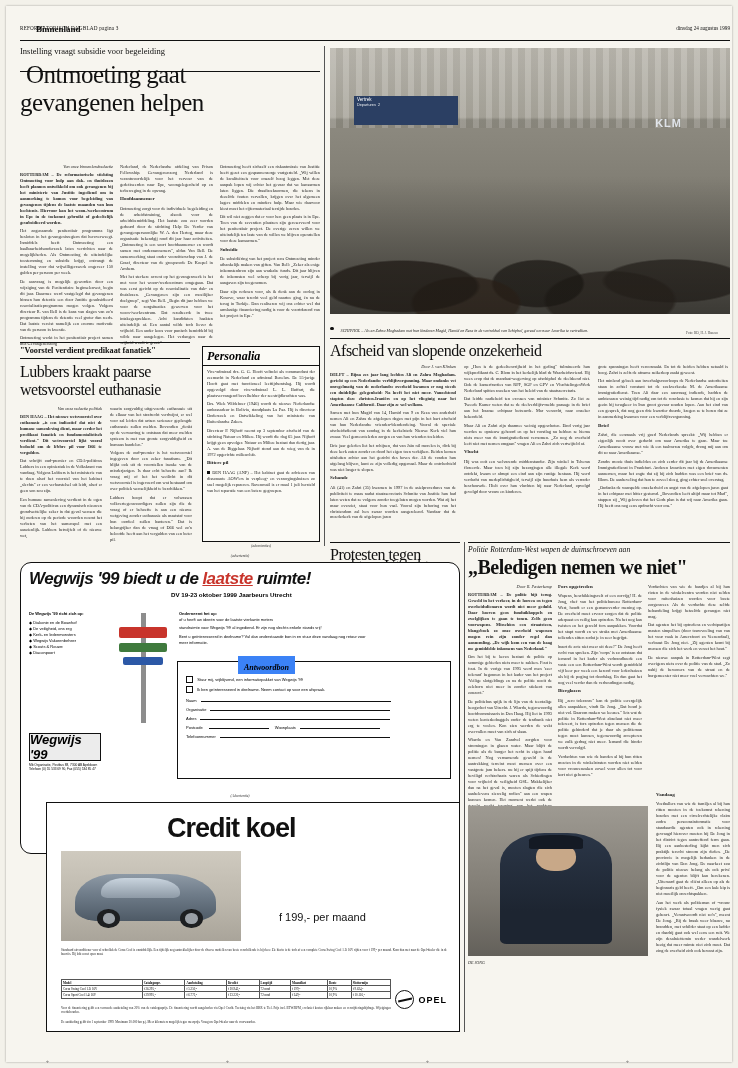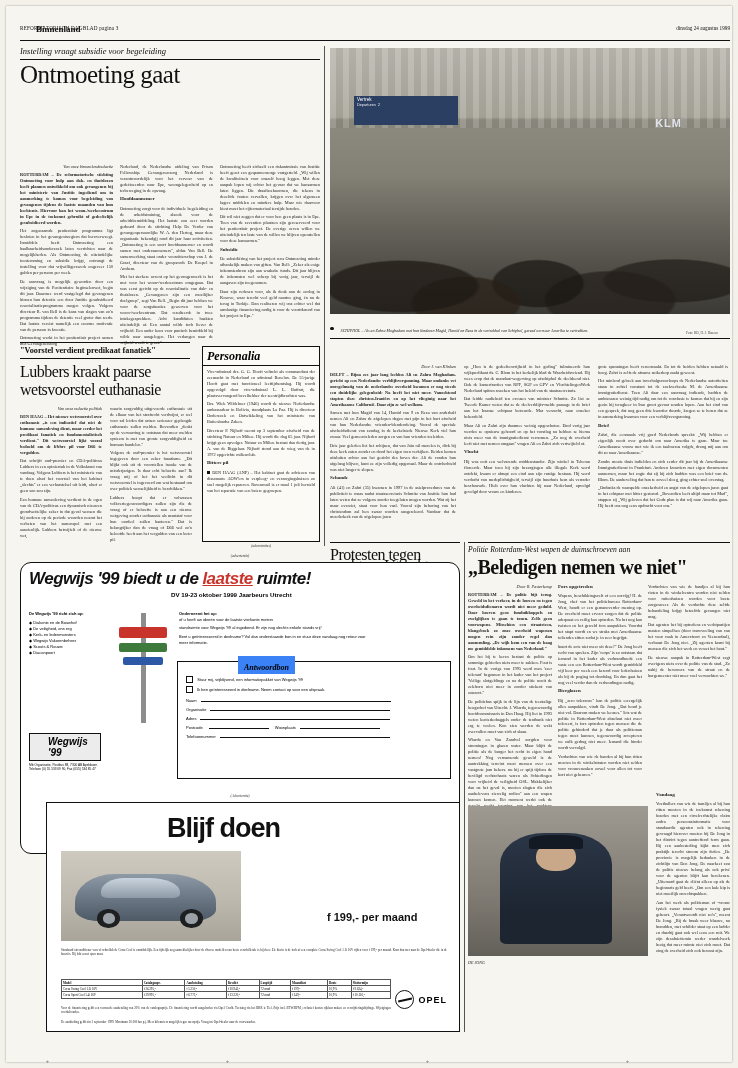--- a/index.html
+++ b/index.html
@@ -115,21 +115,21 @@
     color:#111;font-size:17px;letter-spacing:-0.5px;
   }
   .wegwijs-sub{font-family:"Liberation Sans",sans-serif;font-size:6.2px;font-weight:bold;}
   .wegwijs-box{border:.7px solid #111;}
   .redpill{background:#c8342b;color:#fff;}
   .greenbar{background:#3f7a3d;color:#fff;}
   .blijf-koel{
     font-family:"Liberation Sans",sans-serif;font-weight:bold;font-size:27px;color:#111;
     letter-spacing:-1px;
   }
-  .price{font-family:"Liberation Sans",sans-serif;font-weight:bold;font-size:11px;color:#111;margin-left:48px;}
+  .price{font-family:"Liberation Sans",sans-serif;font-weight:normal;font-size:11px;color:#111;}
   .opel-badge{
     width:17px;height:17px;border-radius:50%;border:1.6px solid #111;position:relative;
   }
   .opel-badge:after{
     content:"";position:absolute;left:1.5px;right:1.5px;top:48%;height:1.6px;background:#111;
     transform:rotate(-12deg);
   }
   .tiny{font-size:3.1px;line-height:1.25;color:#222;text-align:justify;}
   table.spec{border-collapse:collapse;width:100%;font-size:3.1px;}
   table.spec td,table.spec th{border:.4px solid #555;padding:.6px 1px;text-align:left;}
@@ -146,24 +146,25 @@
 <div id="page">
  <div class="paper">
 
   <div class="masthead">
     <div class="mh-left">REFORMATORISCH DAGBLAD pagina 3</div>
     <div class="mh-center">Binnenland</div>
     <div class="mh-right">dinsdag 24 augustus 1999</div>
   </div>
 
   <div style="position:absolute;left:14px;top:40px;width:300px;">
-    <div style="font-size:8.5px;font-style:italic;color:#111;border-bottom:.6px solid #111;padding-bottom:3px;">Instelling vraagt subsidie voor begeleiding</div>
-  </div>
-
-  <h1 class="head head-xl" style="position:absolute;left:14px;top:56px;width:302px;">Ontmoeting gaat</h1>
+    <div style="font-size:8.5px;color:#111;border-bottom:.6px solid #111;padding-bottom:15px;">Instelling vraagt subsidie voor begeleiding</div>
+  </div>
+
+  <h1 class="head head-xl" style="position:absolute;left:20px;top:56px;width:302px;">Ontmoeting gaat</h1>
+  <h1 class="head head-xl" style="position:absolute;left:14px;top:84px;width:302px;">gevangenen helpen</h1>
 
   <div class="col" style="left:14px;top:158px;width:93px;">
     <div class="byline">Van onze binnenlandredactie</div>
     <p class="lead">ROTTERDAM – De reformatorische stichting Ontmoeting voor hulp aan dak- en thuislozen heeft plannen ontwikkeld om ook gevangenen bij het ministerie van Justitie ingediend om in aanmerking te komen voor begeleiding van gevangenen tijdens de laatste maanden van hun hechtenis. Hiervoor kan het woon-/werkcentrum in Epe in de toekomst gebruikt of gedeeltelijk gesubsidieerd worden.</p>
     <p>Het zogenaamde penitentiair programma ligt besloten in het gevangenisregiem dat heroverweegt. Inmiddels heeft Ontmoeting een haalbaarheidsonderzoek laten verrichten naar de mogelijkheden. Als Ontmoeting de uiteindelijke toestemming en subsidie krijgt, ontvangt de instelling voor dat vrijwilligerswerk ongeveer 150 gulden per persoon per week.</p>
     <p>De aanvraag is mogelijk geworden door een wijziging van de Penitentiaire beginselenwet, begin dit jaar. Daarmee werd vastgelegd dat gevangenen binnen hun detentie een door Justitie gesubsidieerd resocialisatieprogramma mogen volgen. Volgens directeur R. van Bell is de kans van slagen van zo'n programma tijdens de detentie veel groter dan reeds. Dat laatste vereist namelijk een enorme motivatie van de persoon in kwestie.</p>
     <p>Ontmoeting werkt in het penitentiair project samen met Gevangenenzorg</p>
   </div>
 
   <div class="col" style="left:114px;top:158px;width:93px;">
@@ -221,20 +222,21 @@
     <div class="klm">KLM</div>
   </div>
   <div style="position:absolute;left:324px;top:312px;width:400px;">
     <span class="dot"></span>
     <span class="caption">SCHIPHOL – Als en Zahra Moghadam met hun kinderen Magid, Hamid en Reza in de vertrekhal van Schiphol, gereed om naar Amerika te vertrekken.</span>
   </div>
   <div style="position:absolute;right:14px;top:325px;font-size:3.4px;color:#444;">Foto: RD, H. J. Hanzen</div>
 
   <div class="hrule" style="left:324px;top:332px;width:400px;"></div>
 
+  <h1 class="head head-m" style="position:absolute;left:324px;top:336px;width:400px;font-size:16px;">Afscheid van slopende onzekerheid</h1>
 
   <div class="col" style="left:324px;top:358px;width:126px;">
     <div class="byline">Door J. van Klinken</div>
     <p class="lead">DELFT – Bijna zes jaar lang leefden Ali en Zahra Moghadam-gericht op een Nederlandse verblijfsvergunning. Maar ondanks vet onregelmatig van de nederlandse overheid kwamen er nog steeds een duidelijke gelegenheid: Na heeft het niet meer. Vanochtend stapten deze christen-Iraniërs en op het vliegtuig naar het Amerikaanse Californië. Daar zijn ze wel welkom.</p>
     <p>Samen met hun Magid van 14, Hamid van 9 en Reza van anderhalf nemen Ali en Zahra de afgelopen dagen met pijn in het hart afscheid van hun Nederlandse vrienden-blendendeing. Vooral de speciale afscheidsdienst van zondag in de kerkelstede Nieuwe Kerk viel hun zwaar. Veel gemeenteleden zorgen en van hun vrienden toeleiden.</p>
     <p>Drie jaar geleden liet het schijnen, dat van Jaïn nil morelen is, dick bij deze kerk zaten zonder en dood het eigen toen verkijken. Beiden komen uitsluiten achter aan het gezicht des hoves der. Ali de conden hun afgelang blijven, kunt ze zijn volledig opgemaal. Maar de ontvluchteld was niet langer te slopen.</p>
     <p class="sub-h">Schande</p>
     <p>Ali (41) en Zahri (35) kwamen in 1997 in de asielprocedures van de publiciteit te maas nadat staatssecretaris Schmitz van Justitie hun had laten weten dat ze volgens zonder toegelaten mogen worden. Wat zij het maar overziet, staat voor hun vaal. Vooral zijn behoring van het christendom zal hen zwaar worden aangerekend. Vandaar dat de moederkerk van de afgelopen jaren</p>
   </div>
   <div class="col" style="left:458px;top:358px;width:126px;">
@@ -342,30 +344,30 @@
         <div><span>Naam</span><span style="display:inline-block;width:190px;border-bottom:.5px solid #111;margin-left:4px;"></span></div>
         <div style="margin-top:4px;"><span>Organisatie</span><span style="display:inline-block;width:180px;border-bottom:.5px solid #111;margin-left:4px;"></span></div>
         <div style="margin-top:4px;"><span>Adres</span><span style="display:inline-block;width:190px;border-bottom:.5px solid #111;margin-left:4px;"></span></div>
         <div style="margin-top:4px;"><span>Postcode</span><span style="display:inline-block;width:60px;border-bottom:.5px solid #111;margin:0 6px;"></span><span>Woonplaats</span><span style="display:inline-block;width:80px;border-bottom:.5px solid #111;margin-left:4px;"></span></div>
         <div style="margin-top:4px;"><span>Telefoonnummer</span><span style="display:inline-block;width:170px;border-bottom:.5px solid #111;margin-left:4px;"></span></div>
       </div>
     </div>
 
     <div style="position:absolute;left:8px;top:170px;width:70px;height:26px;border:.7px solid #111;background:#ececec;
                 display:flex;align-items:center;justify-content:center;">
-      <span style="font-family:'Liberation Sans',sans-serif;font-weight:bold;font-style:italic;font-size:10px;padding-left:18px;">Wegwijs '99</span>
+      <span style="font-family:'Liberation Sans',sans-serif;font-weight:bold;font-style:italic;font-size:13px;">Wegwijs '99</span>
     </div>
     <div style="position:absolute;left:8px;top:200px;width:140px;font-family:'Liberation Sans',sans-serif;font-size:3.2px;line-height:1.4;white-space:pre-line;">Mb Organisatie, Postbus 88, 7300 AB Apeldoorn
 Telefoon (0) 55 533 69 90, Fax (055) 534 85 47</div>
   </div>
 
   <div class="adlabel" style="position:absolute;left:14px;top:788px;width:440px;text-align:center;">(Advertentie)</div>
 
   <div class="ad" style="left:40px;top:796px;width:414px;height:230px;">
-    <div class="blijf-koel" style="position:absolute;left:120px;top:10px;">Blijf doen</div>
+    <div class="blijf-koel" style="position:absolute;left:120px;top:10px;">Credit koel</div>
 
     <div class="photo ph-car" style="position:absolute;left:14px;top:48px;width:180px;height:90px;">
       <div class="car-body"></div>
       <div class="car-win"></div>
       <div class="wheel" style="left:20%;"></div>
       <div class="wheel" style="left:66%;"></div>
     </div>
 
     <div class="price" style="position:absolute;left:232px;top:108px;">f 199,- per maand</div>
 

